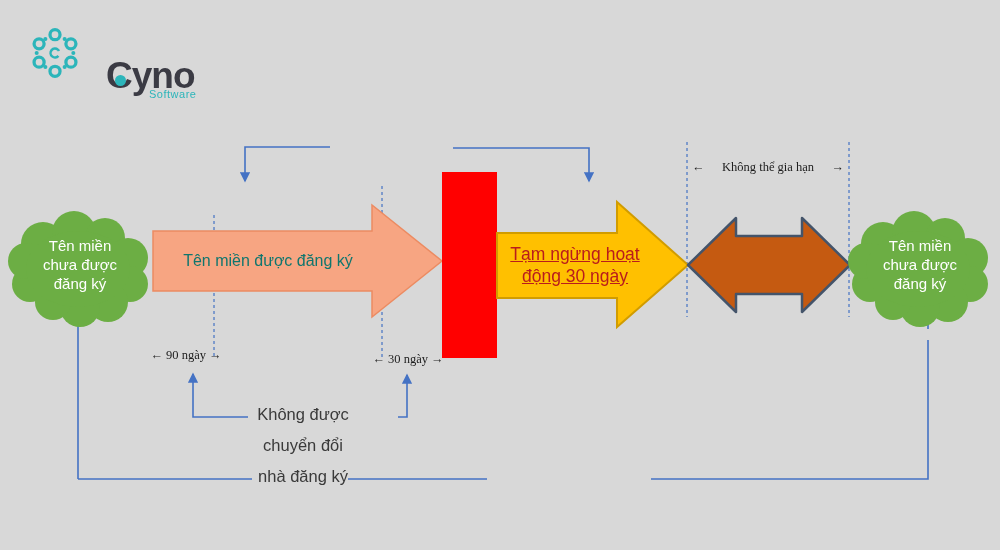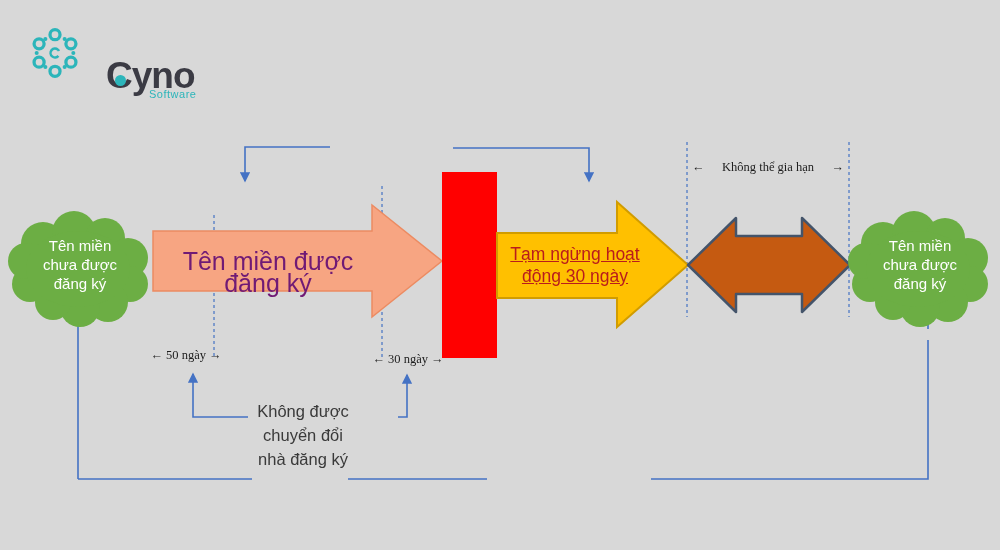--- a/index.html
+++ b/index.html
@@ -2,28 +2,28 @@
 <html><head>
 <meta charset="utf-8">
 <style>
   html,body{margin:0;padding:0;}
   .stage{position:relative;width:1000px;height:550px;background:#D8D8D8;overflow:hidden;
          font-family:"Liberation Sans",sans-serif;}
   .abs{position:absolute;}
   svg{display:block;}
   .txt{position:absolute;text-align:center;color:#3A3A3A;}
   .serif{font-family:"Liberation Serif",serif;font-size:12.5px;color:#1c1c1c;}
-  .label-registered{left:158px;top:250px;width:220px;font-size:25px;line-height:22px;color:#701a75;}
+  .label-registered{left:158px;top:250px;width:220px;font-size:16px;line-height:22px;color:#0f766e;}
   .label-expired{left:442px;top:237px;width:55px;font-size:20px;line-height:27px;color:#fff;}
   .label-suspended{left:509px;top:243px;width:132px;font-size:17.5px;line-height:22px;color:#b91c1c;text-decoration:underline;}
   .label-redemption{left:714px;top:243px;width:110px;font-size:17px;line-height:21px;color:#fff;}
   .label-cloud-left{left:36px;top:236px;width:88px;font-size:15px;line-height:19px;color:#fff;}
   .label-cloud-right{left:876px;top:236px;width:88px;font-size:15px;line-height:19px;color:#fff;}
   .label-renewable{left:348px;top:120px;width:100px;font-size:16.5px;line-height:21.5px;}
-  .label-no-transfer{left:253px;top:399px;width:100px;font-size:16.5px;line-height:24px;}
+  .label-no-transfer{left:253px;top:399px;width:100px;font-size:16.5px;line-height:31px;}
   .label-re-register{left:489px;top:469px;width:160px;font-size:16.5px;line-height:19px;}
   .label-60{left:146px;top:348px;width:80px;}
   .label-30{left:368px;top:352px;width:80px;}
   .nonrenew-row{left:692px;top:160px;width:152px;display:flex;justify-content:space-between;
                 align-items:center;}
   .brand-name{left:78px;top:30px;font-size:37px;font-weight:700;letter-spacing:-1px;color:#3B3B44;}
   .brand-sub{left:121px;top:63px;font-size:11px;font-weight:400;color:#2CB5BA;letter-spacing:.5px;}
   .c-dot{left:87px;top:50px;width:11px;height:11px;border-radius:50%;background:#2CB5BA;}
 </style>
 </head>
@@ -112,18 +112,18 @@
   <div class="txt label-suspended">Tạm ngừng hoạt động 30 ngày</div>
   <div class="txt label-cloud-right">Tên miền chưa được đăng ký</div>
 
 
   <div class="abs nonrenew-row">
     <span class="serif">←</span>
     <span class="serif">Không thể gia hạn</span>
     <span class="serif">→</span>
   </div>
 
-  <div class="txt serif label-60">← 50 ngày →</div>
+  <div class="txt serif label-60">← 90 ngày →</div>
   <div class="txt serif label-30">← 30 ngày →</div>
 
   <div class="txt label-no-transfer">Không được chuyển đổi nhà đăng ký</div>
 
 </div>
 
 </body></html>

